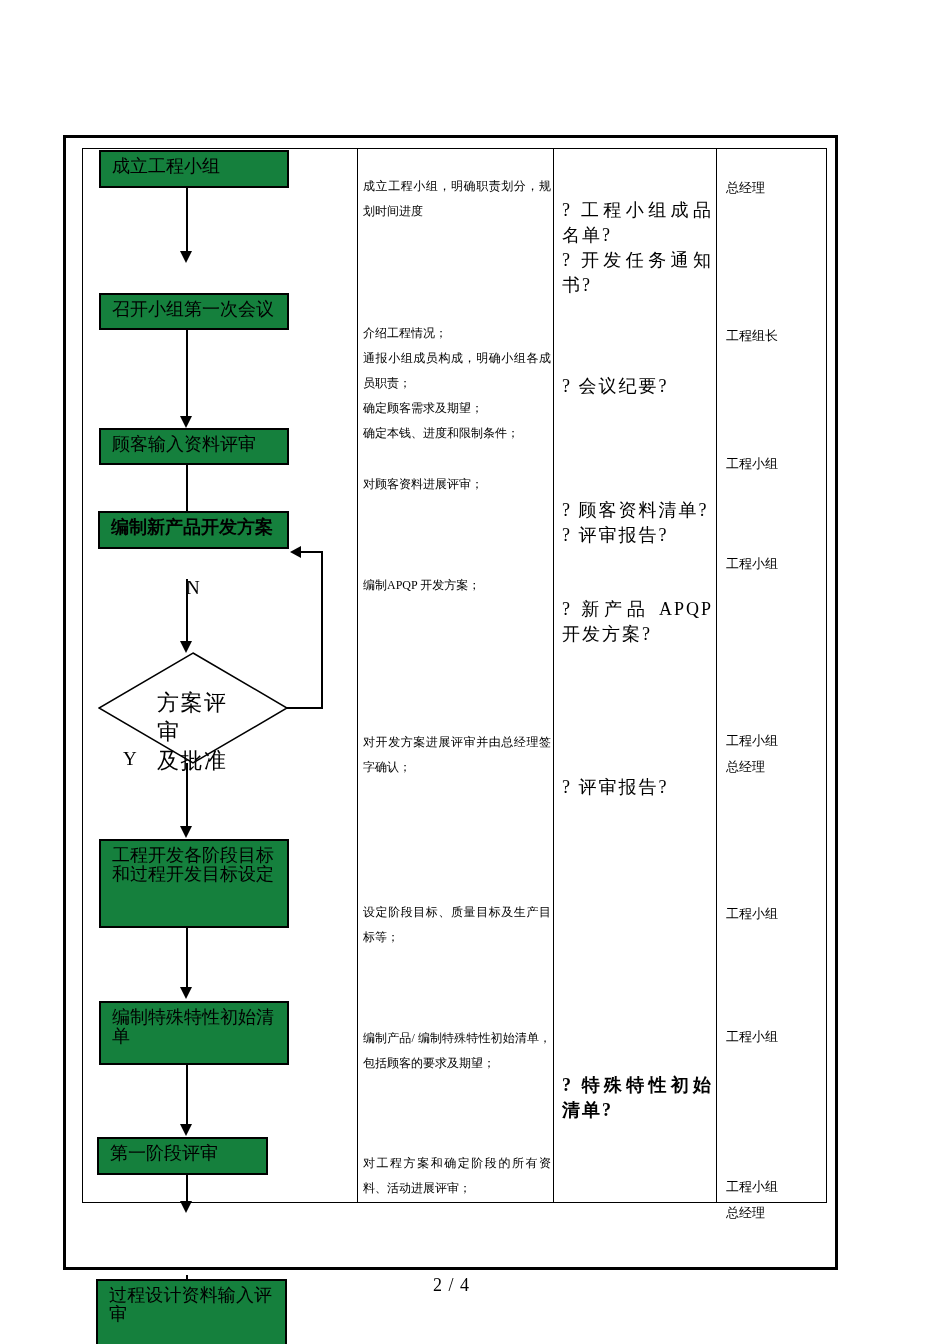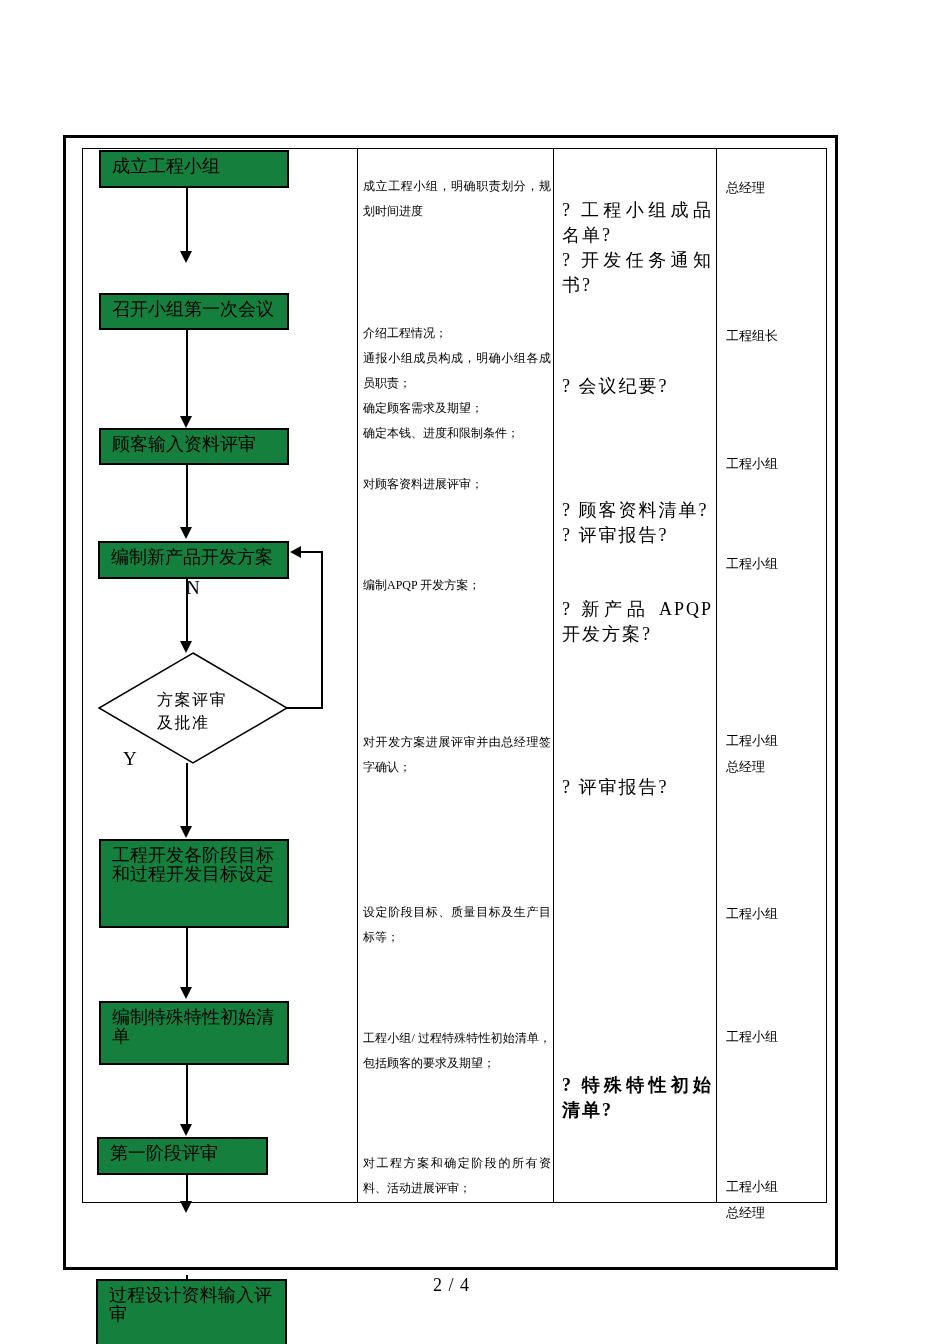--- a/index.html
+++ b/index.html
@@ -23,28 +23,28 @@
   
   .fbox {
     border: 2px solid #000; background: #15803d;
     font-size: 18px; line-height: 19px;
     padding: 5px 13px 0 11px;
     text-align: justify;
   }
   .b1 { left: 99px; top: 150px;  width: 190px; height: 38px; }
   .b2 { left: 99px; top: 293px;  width: 190px; height: 37px; }
   .b3 { left: 99px; top: 428px;  width: 190px; height: 37px; }
-  .b4 { left: 98px; top: 541px;  width: 191px; height: 38px; }
+  .b4 { left: 98px; top: 511px;  width: 191px; height: 38px; font-weight: bold; }
   .b6 { left: 99px; top: 839px;  width: 190px; height: 89px; }
   .b7 { left: 99px; top: 1001px; width: 190px; height: 64px; }
   .b8 { left: 97px; top: 1137px; width: 171px; height: 38px; }
   .b9 { left: 96px; top: 1279px; width: 191px; height: 76px; }
 
   .diamond-svg { left: 98px; top: 652px; }
-  .decision-label { left: 157px; top: 688px; width: 88px; font-size: 16px; line-height: 23px; letter-spacing: 1.5px; }
+  .decision-label { left: 157px; top: 688px; width: 88px; font-size: 22px; line-height: 29px; letter-spacing: 1.5px; }
   .n-label { left: 186px; top: 577px; font-size: 19px; }
   .y-label { left: 123px; top: 748px; font-size: 19px; }
 
   
   .shaft { left: 186px; width: 2px; background: #000; }
   .ahead {
     left: 180px; width: 0; height: 0;
     border-left: 6px solid transparent;
     border-right: 6px solid transparent;
     border-top: 12px solid #000;
@@ -134,21 +134,21 @@
 <div class="abs decision-label">方案评审<br>及批准</div>
 <div class="abs n-label">N</div>
 <div class="abs y-label">Y</div>
 
 <div class="abs desc d1">成立工程小组，明确职责划分，规划时间进度</div>
 <div class="abs desc d2">介绍工程情况；<br>通报小组成员构成，明确小组各成员职责；<br>确定顾客需求及期望；<br>确定本钱、进度和限制条件；</div>
 <div class="abs desc d3">对顾客资料进展评审；</div>
 <div class="abs desc d4">编制APQP 开发方案；</div>
 <div class="abs desc d5">对开发方案进展评审并由总经理签字确认；</div>
 <div class="abs desc d6">设定阶段目标、质量目标及生产目标等；</div>
-<div class="abs desc d7">工程小组/ 过程特殊特性初始清单，包括顾客的要求及期望；</div>
+<div class="abs desc d7">编制产品/ 编制特殊特性初始清单，包括顾客的要求及期望；</div>
 <div class="abs desc d8">对工程方案和确定阶段的所有资料、活动进展评审；</div>
 
 <div class="abs out o1">? 工程小组成品名单?</div>
 <div class="abs out o2">? 开发任务通知书?</div>
 <div class="abs out o3">? 会议纪要?</div>
 <div class="abs out o4">? 顾客资料清单?</div>
 <div class="abs out o5">? 评审报告?</div>
 <div class="abs out o6">? 新产品 APQP 开发方案?</div>
 <div class="abs out o7">? 评审报告?</div>
 <div class="abs out o8">? 特殊特性初始清单?</div>

